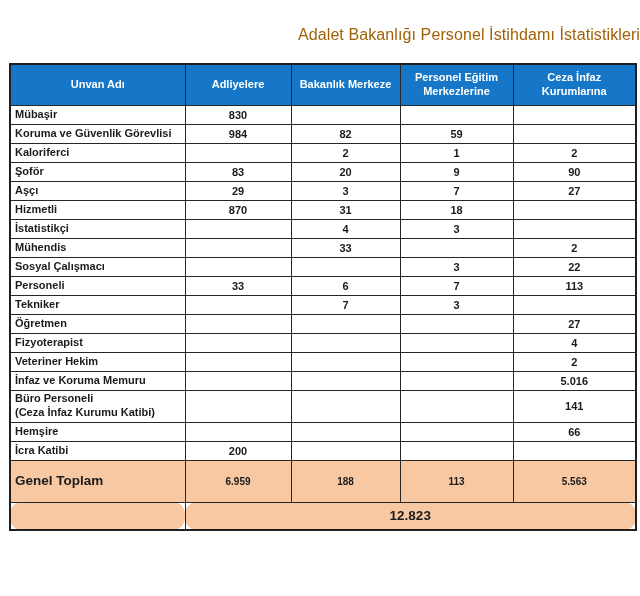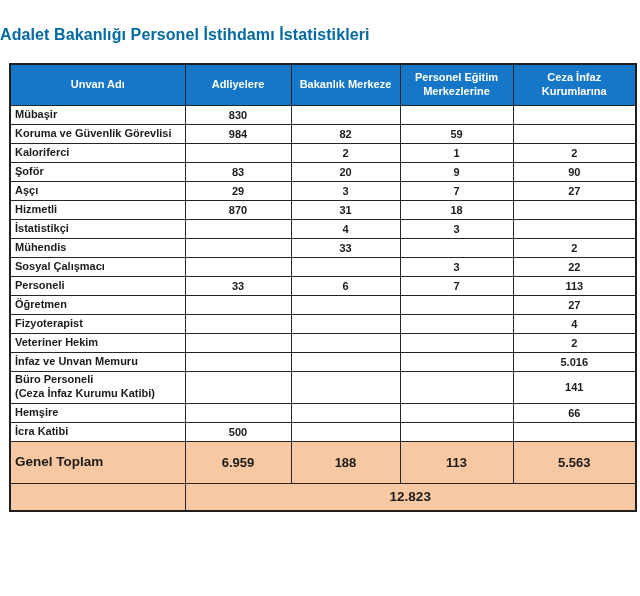--- a/index.html
+++ b/index.html
@@ -4,21 +4,21 @@
 <style>
   * { margin: 0; padding: 0; box-sizing: border-box; }
   html, body { background: #ffffff; }
   body {
     font-family: "Liberation Sans", "DejaVu Sans", sans-serif;
     width: 640px; height: 596px; position: relative; overflow: hidden;
   }
   .page { position: absolute; inset: 0; background: #ffffff; }
   .title {
     position: absolute; top: 26px; left: 0; width: 640px;
-    text-align: left; font-size: 16px; font-weight: bold; color: #0369a1;
+    text-align: right; font-size: 16px; font-weight: normal; color: #a16207;
     letter-spacing: 0.1px;
   }
   table.stats {
     position: absolute; left: 9px; top: 63px; width: 626px;
     border-collapse: collapse; table-layout: fixed;
     border: 2px solid #1f1f1f;
   }
   table.stats td, table.stats th {
     border: 1.6px solid #262626;
     font-weight: bold; color: #1b1b1b;
@@ -32,23 +32,23 @@
   tr.r { height: 19px; }
   tr.r.tall { height: 32px; }
   td.lbl {
     font-size: 11px; text-align: left; padding: 1px 4px;
     white-space: pre-line; line-height: 1.25;
   }
   td.num { font-size: 11px; text-align: center; padding: 1px 2px; }
   tr.total { height: 42px; padding-left: 45px; }
   tr.total td { background: #f8c8a2; }
   tr.total td.lbl { font-size: 13.5px; }
-  tr.total td.num { font-size: 13px; }
+  tr.total td.num { font-size: 10px; }
   tr.grand { height: 28px; }
-  tr.grand td { background: #f8c8a2; }
+  tr.grand td { background: #f8c8a2; border-radius: 12px; }
   tr.grand td.num { font-size: 13.5px; }
 </style>
 </head>
 <body>
 
 <div class="page">
   <div class="title">Adalet Bakanlığı Personel İstihdamı İstatistikleri</div>
 
   <table class="stats">
     <colgroup>
@@ -131,20 +131,27 @@
         <td class="num">22</td>
       </tr>
       <tr class="r">
         <td class="lbl">Personeli</td>
         <td class="num">33</td>
         <td class="num">6</td>
         <td class="num">7</td>
         <td class="num">113</td>
       </tr>
       <tr class="r">
+        <td class="lbl">Tekniker</td>
+        <td class="num"></td>
+        <td class="num">7</td>
+        <td class="num">3</td>
+        <td class="num"></td>
+      </tr>
+      <tr class="r">
         <td class="lbl">Öğretmen</td>
         <td class="num"></td>
         <td class="num"></td>
         <td class="num"></td>
         <td class="num">27</td>
       </tr>
       <tr class="r">
         <td class="lbl">Fizyoterapist</td>
         <td class="num"></td>
         <td class="num"></td>
@@ -152,21 +159,21 @@
         <td class="num">4</td>
       </tr>
       <tr class="r">
         <td class="lbl">Veteriner Hekim</td>
         <td class="num"></td>
         <td class="num"></td>
         <td class="num"></td>
         <td class="num">2</td>
       </tr>
       <tr class="r">
-        <td class="lbl">İnfaz ve Unvan Memuru</td>
+        <td class="lbl">İnfaz ve Koruma Memuru</td>
         <td class="num"></td>
         <td class="num"></td>
         <td class="num"></td>
         <td class="num">5.016</td>
       </tr>
       <tr class="r tall">
         <td class="lbl">Büro Personeli
 (Ceza İnfaz Kurumu Katibi)</td>
         <td class="num"></td>
         <td class="num"></td>
@@ -175,21 +182,21 @@
       </tr>
       <tr class="r">
         <td class="lbl">Hemşire</td>
         <td class="num"></td>
         <td class="num"></td>
         <td class="num"></td>
         <td class="num">66</td>
       </tr>
       <tr class="r">
         <td class="lbl">İcra Katibi</td>
-        <td class="num">500</td>
+        <td class="num">200</td>
         <td class="num"></td>
         <td class="num"></td>
         <td class="num"></td>
       </tr>
 
       <tr class="total">
         <td class="lbl">Genel Toplam</td>
         <td class="num">6.959</td>
         <td class="num">188</td>
         <td class="num">113</td>

